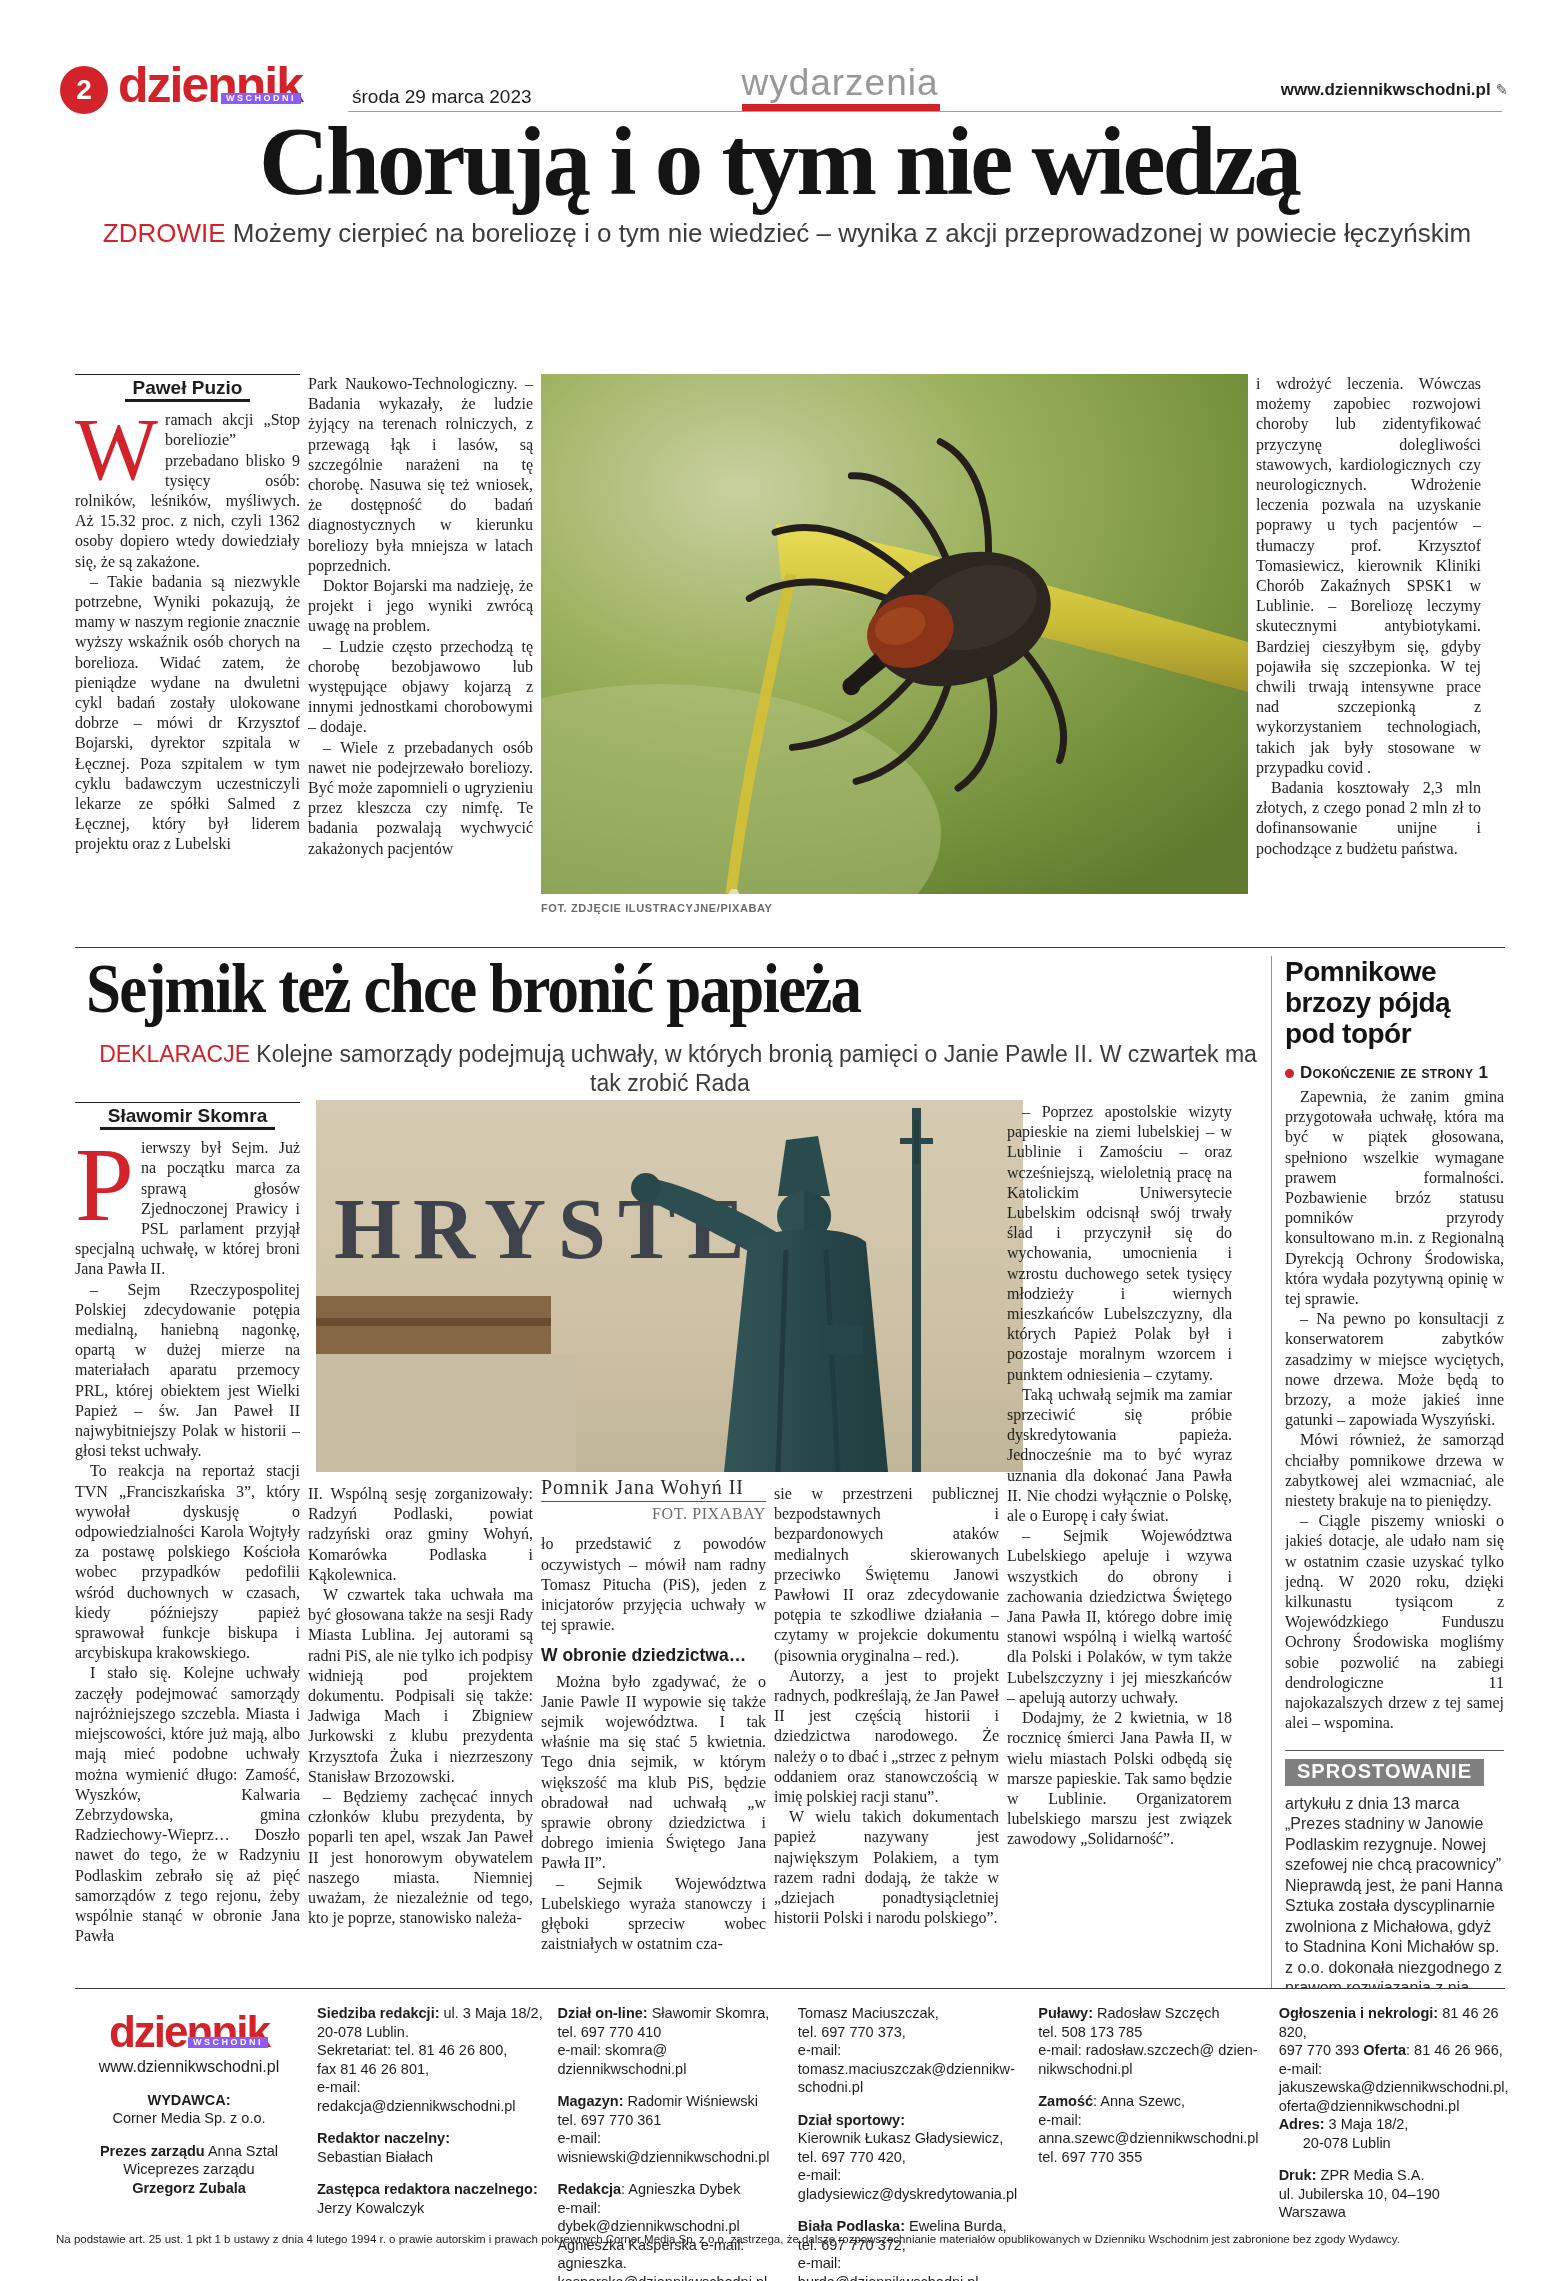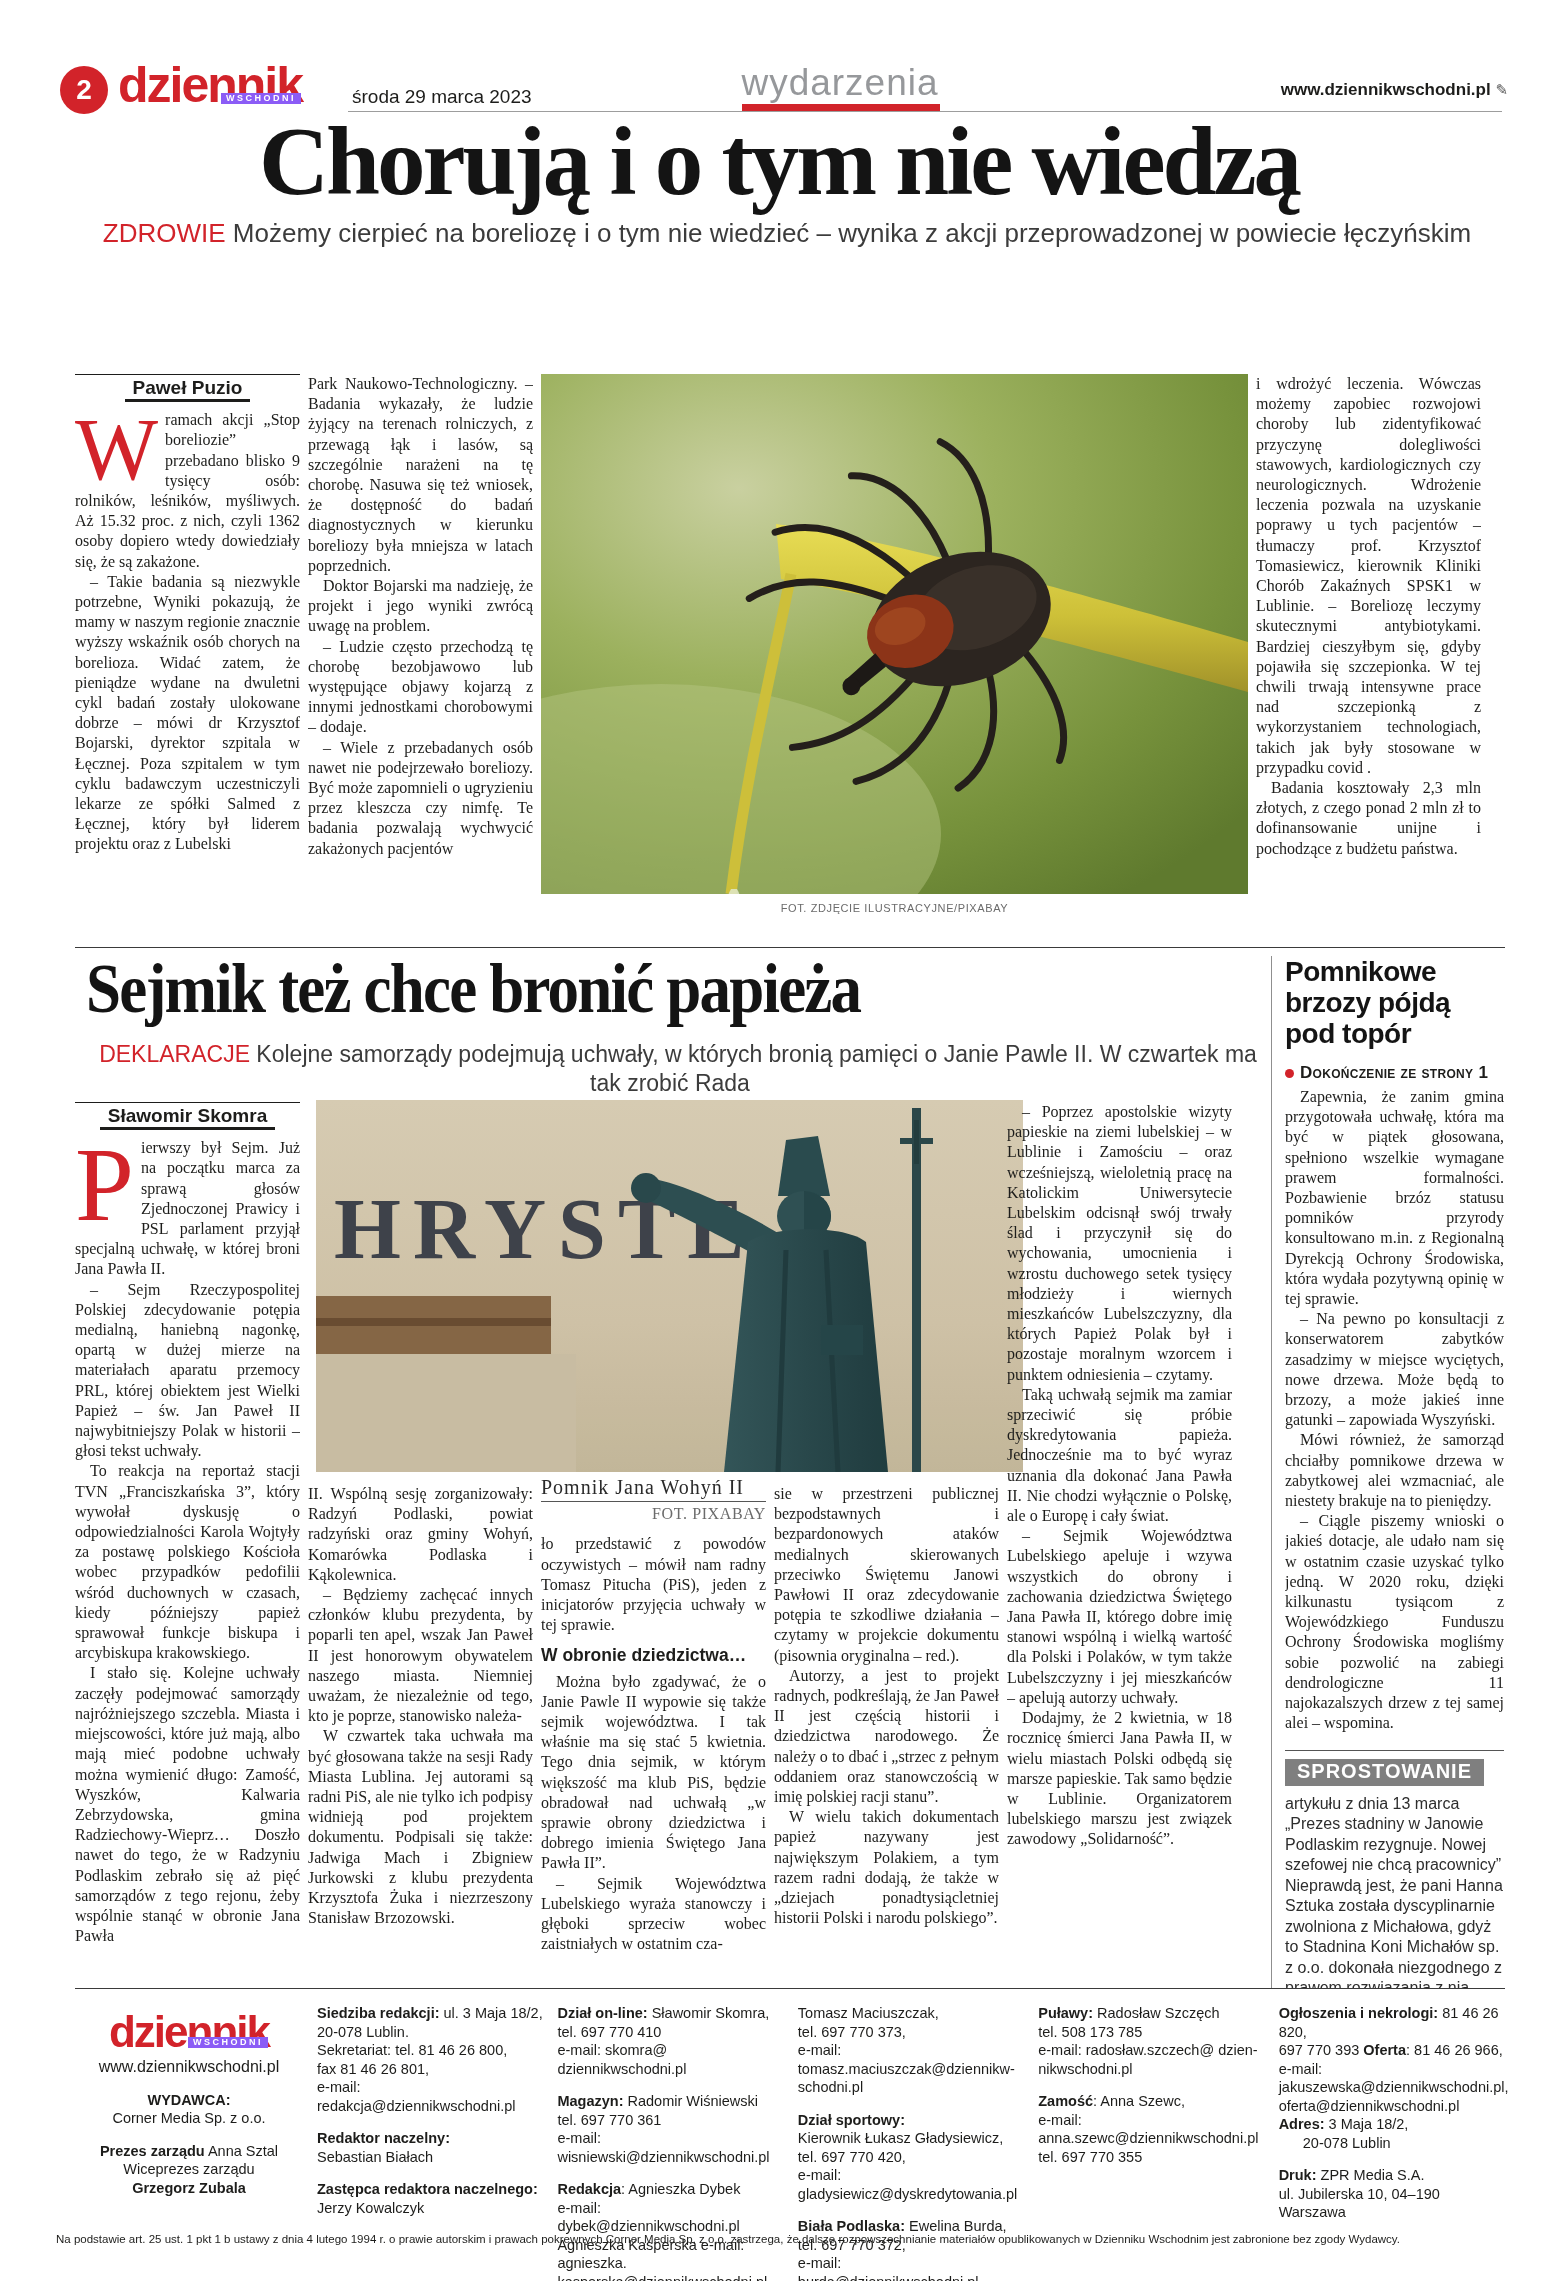--- a/index.html
+++ b/index.html
@@ -38,21 +38,21 @@
   .indent-all p{text-indent:15px;}
   .byline{border-top:1px solid #1d1d1b;text-align:center;margin-bottom:8px;padding-top:3px;}
   .byline span{display:inline-block;border-bottom:3px solid #1d1d1b;padding:0 8px 1px;font-weight:bold;font-size:19px;
                font-family:"Liberation Sans",sans-serif;}
   .dropcap{float:left;font-family:"Liberation Serif",serif;color:#d2232a;font-size:88px;line-height:72px;
            padding:4px 7px 0 0;}
   .dropcap.big{font-size:106px;line-height:86px;}
   #article1{top:374px;left:75px;width:1430px;height:572px;}
   #article1 .col{max-height:572px;overflow:hidden;}
   .photo-block{width:707px;flex:0 0 auto;}
-  .photo-caption{font-size:11px;letter-spacing:.6px;color:#6b6b6b;text-align:center;margin-top:4px;}
+  .photo-caption{font-size:11px;letter-spacing:.6px;color:#6b6b6b;text-align:left;margin-top:4px;font-weight:bold;}
   #mid-rule{top:947px;left:75px;width:1430px;height:1px;background:#3a3a3a;}
 
   #article2-cols{top:1102px;left:75px;width:1190px;height:880px;}
   #article2-cols .col{max-height:880px;overflow:hidden;}
   .pad-photo{padding-top:382px;}
   #photo2-box{left:316px;top:1100px;width:707px;height:372px;}
   .photo2-caption{margin-top:375px;}
   .photo2-caption .cap-title{font-size:20px;color:#2a2a2a;letter-spacing:1px;border-bottom:1px solid #555;
                              padding-bottom:4px;}
   .photo2-caption .cap-credit{font-size:16px;letter-spacing:.6px;color:#6b6b6b;text-align:right;margin:2px 0 10px;}
@@ -222,22 +222,22 @@
       <p><span class="dropcap big">P</span><span>ierwszy był Sejm. Już na początku marca za sprawą głosów Zjednoczonej Prawicy i PSL parlament przyjął specjalną uchwałę, w której broni Jana Pawła II.</span></p>
       <div class="indent-all">
           <p>– Sejm Rzeczypospolitej Polskiej zdecydowanie potępia medialną, haniebną nagonkę, opartą w dużej mierze na materiałach aparatu przemocy PRL, której obiektem jest Wielki Papież – św. Jan Paweł II najwybitniejszy Polak w historii – głosi tekst uchwały.</p>
           <p>To reakcja na reportaż stacji TVN „Franciszkańska 3”, który wywołał dyskusję o odpowiedzialności Karola Wojtyły za postawę polskiego Kościoła wobec przypadków pedofilii wśród duchownych w czasach, kiedy późniejszy papież sprawował funkcje biskupa i arcybiskupa krakowskiego.</p>
           <p>I stało się. Kolejne uchwały zaczęły podejmować samorządy najróżniejszego szczebla. Miasta i miejscowości, które już mają, albo mają mieć podobne uchwały można wymienić długo: Zamość, Wyszków, Kalwaria Zebrzydowska, gmina Radziechowy-Wieprz… Doszło nawet do tego, że w Radzyniu Podlaskim zebrało się aż pięć samorządów z tego rejonu, żeby wspólnie stanąć w obronie Jana Pawła</p>
         </div>
     </div>
     <div class="col body-text pad-photo">
       <div>
           <p>II. Wspólną sesję zorganizowały: Radzyń Podlaski, powiat radzyński oraz gminy Wohyń, Komarówka Podlaska i Kąkolewnica.</p>
+          <p>W czwartek taka uchwała ma być głosowana także na sesji Rady Miasta Lublina. Jej autorami są radni PiS, ale nie tylko ich podpisy widnieją pod projektem dokumentu. Podpisali się także: Jadwiga Mach i Zbigniew Jurkowski z klubu prezydenta Krzysztofa Żuka i niezrzeszony Stanisław Brzozowski.</p>
           <p>– Będziemy zachęcać innych członków klubu prezydenta, by poparli ten apel, wszak Jan Paweł II jest honorowym obywatelem naszego miasta. Niemniej uważam, że niezależnie od tego, kto je poprze, stanowisko należa-</p>
-          <p>W czwartek taka uchwała ma być głosowana także na sesji Rady Miasta Lublina. Jej autorami są radni PiS, ale nie tylko ich podpisy widnieją pod projektem dokumentu. Podpisali się także: Jadwiga Mach i Zbigniew Jurkowski z klubu prezydenta Krzysztofa Żuka i niezrzeszony Stanisław Brzozowski.</p>
         </div>
     </div>
     <div class="col body-text">
       <div class="photo2-caption">
         <div class="cap-title">Pomnik Jana Wohyń II</div>
         <div class="cap-credit">FOT. PIXABAY</div>
       </div>
       <p>ło przedstawić z powodów oczywistych – mówił nam radny Tomasz Pitucha (PiS), jeden z inicjatorów przyjęcia uchwały w tej sprawie.</p>
       <div class="col-subhead">W obronie dziedzictwa…</div>
       <div class="indent-all">

